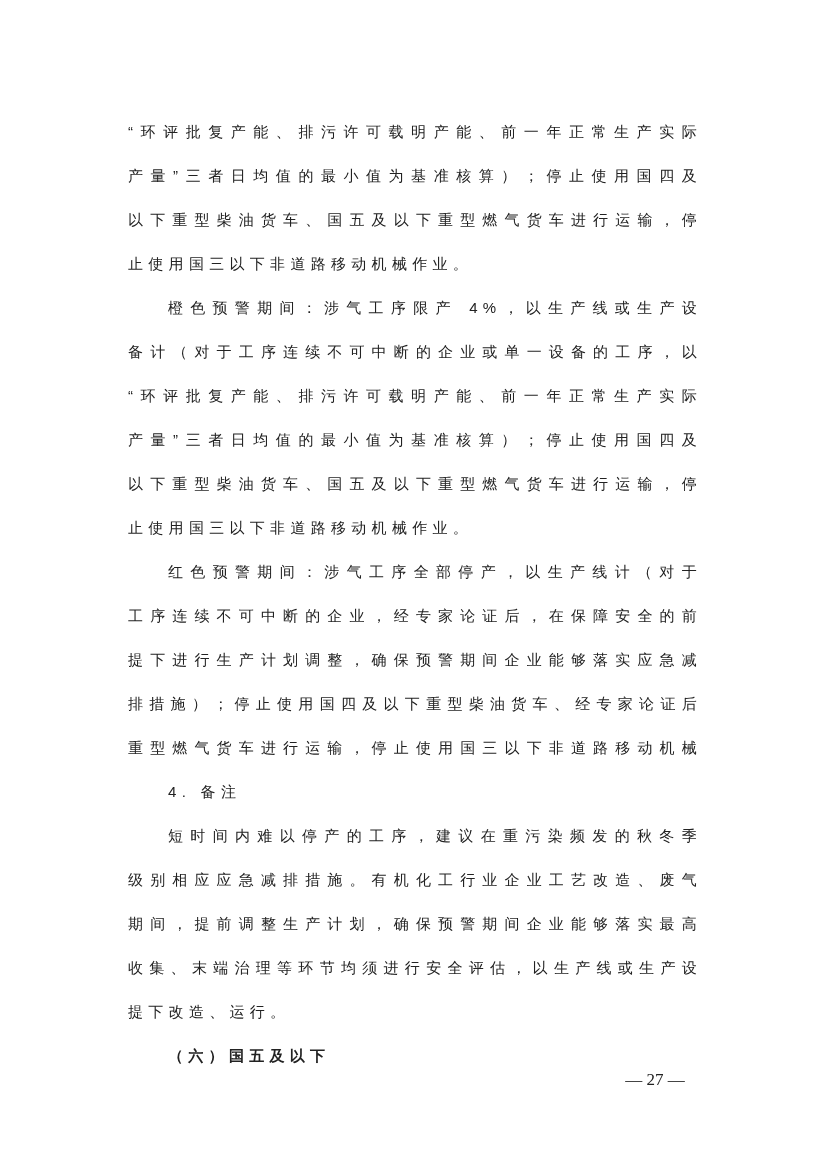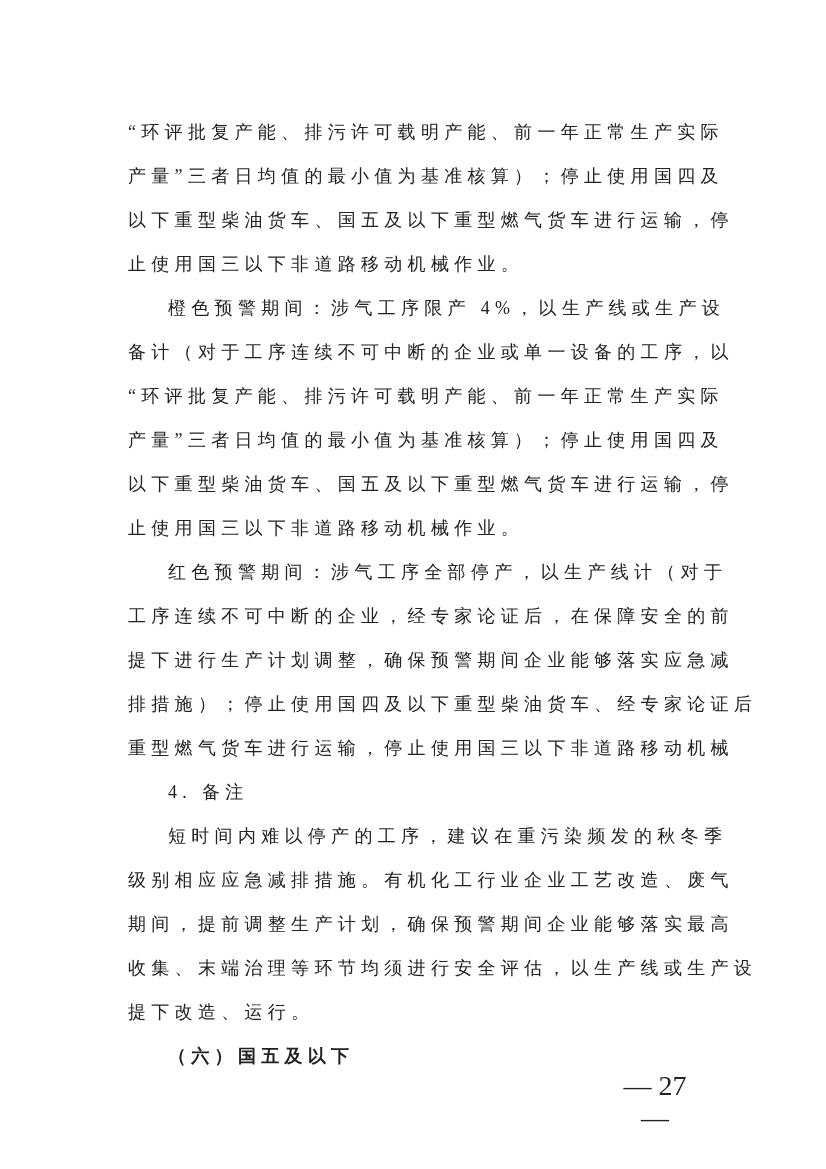--- a/index.html
+++ b/index.html
@@ -1,31 +1,31 @@
 <!DOCTYPE html>
 <html><head>
   <meta charset="utf-8">
   <style>
     html, body { margin: 0; padding: 0; background: #ffffff; }
     body { width: 826px; height: 1169px; position: relative; overflow: hidden; }
     .page { position: absolute; left: 0; top: 0; width: 826px; height: 1169px; background: #fff; }
     .text-col { position: absolute; left: 128px; top: 110px; width: 574px; }
     .line {
       height: 44px; line-height: 44px;
-      font-family: Liberation Serif, serif;
-      font-size: 18px; color: #222;
+      font-family: Liberation Sans, sans-serif;
+      font-size: 15px; color: #222;
       white-space: nowrap; letter-spacing: 5.3px;
       text-align: justify; text-align-last: justify;
     }
     .line.last { text-align-last: left; }
     .indent { padding-left: 40px; }
     .heading { font-weight: bold; }
     .page-number {
       position: absolute; left: 610px; top: 1070px; width: 90px;
-      font-family: "Liberation Serif", "DejaVu Serif", serif; font-size: 28px; color: #222;
+      font-family: "Liberation Serif", "DejaVu Serif", serif; font-size: 17px; color: #222;
       text-align: center;
     }
   </style>
 </head>
 <body>
 
 <div class="page">
   <div class="text-col">
     <div class="line">“环评批复产能、排污许可载明产能、前一年正常生产实际</div>
     <div class="line">产量”三者日均值的最小值为基准核算）；停止使用国四及</div>

